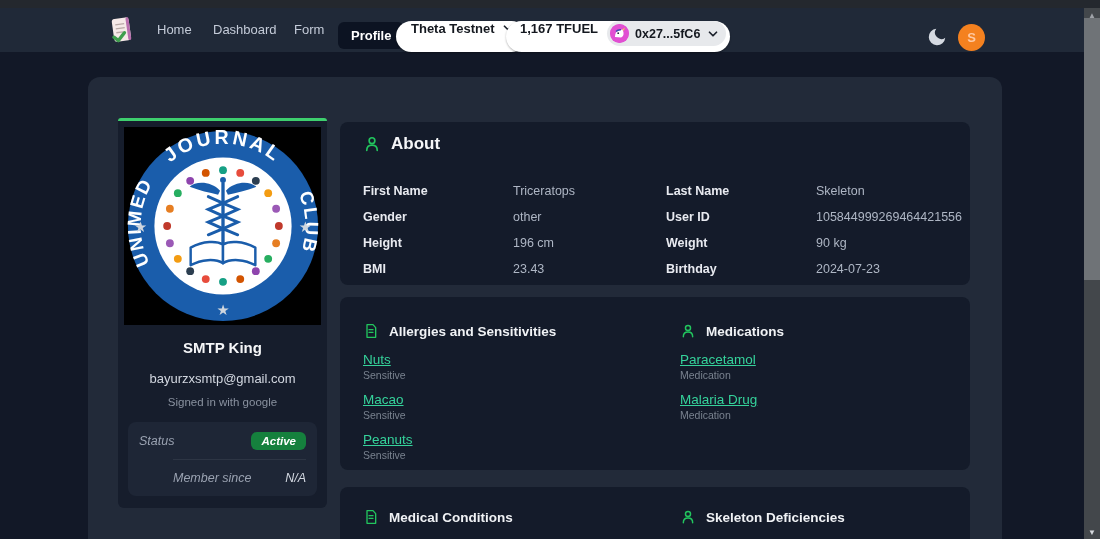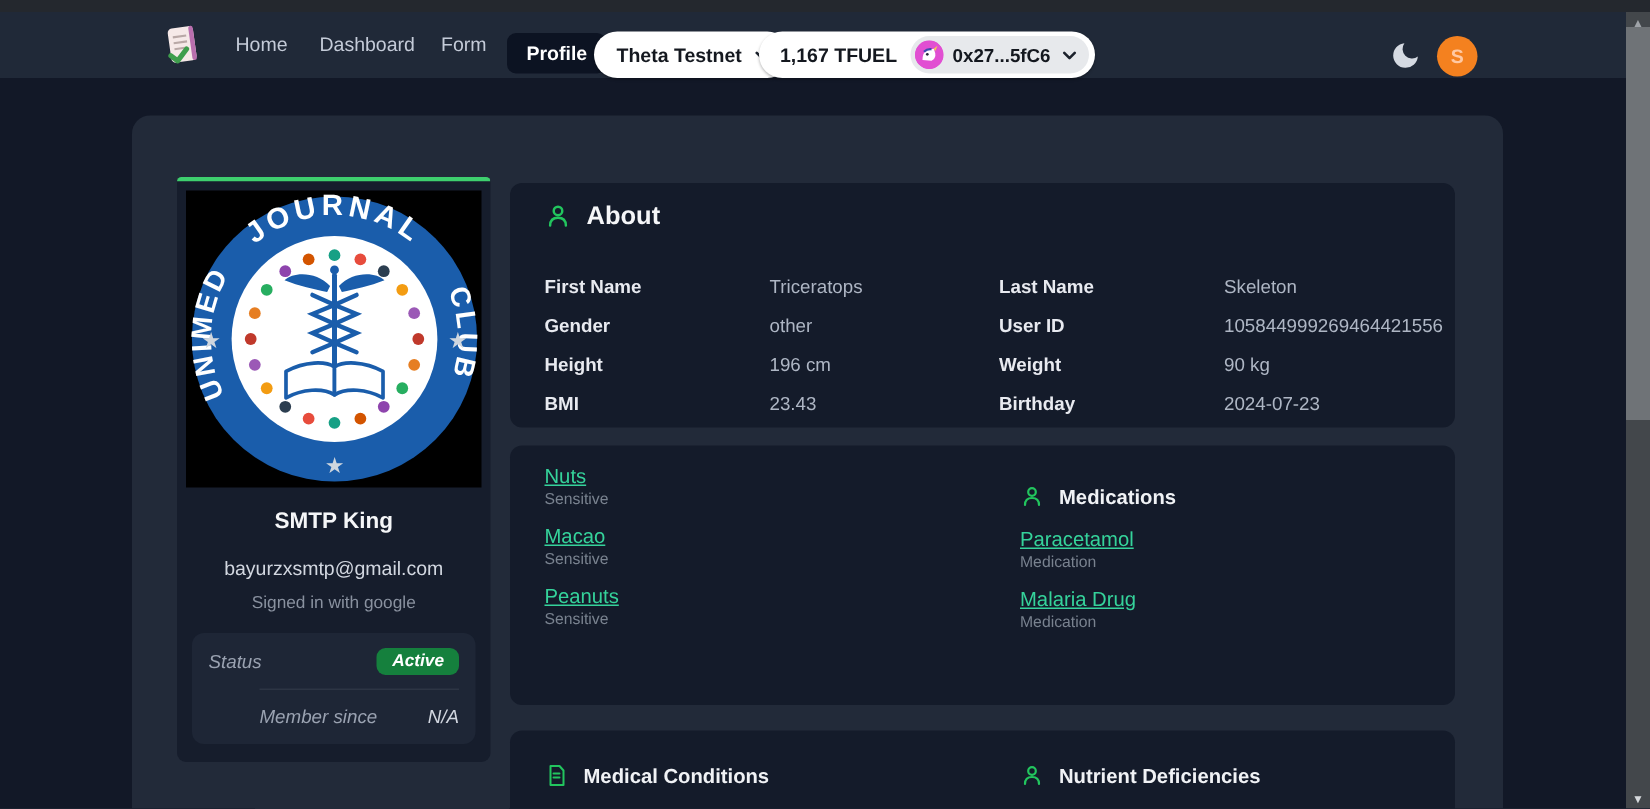--- a/index.html
+++ b/index.html
@@ -12,21 +12,21 @@
 
   
   .navbar { position:absolute; left:0; top:8px; width:1084px; height:44px; background:#202938;
             display:flex; align-items:center; }
   .logo-wrap { position:absolute; left:108px; top:7px; width:28px; height:30px; }
   .nav-link { position:absolute; top:0; height:44px; line-height:44px; color:#c4cbd8; font-size:13px; cursor:pointer; }
   .nav-home { left:157px; } .nav-dash { left:213px; } .nav-form { left:294px; }
   .profile-pill { position:absolute; left:338px; top:14px; height:27px; padding:0 13px; background:#0c1322;
                   border-radius:6px; color:#fff; font-size:13px; font-weight:bold; line-height:27px; cursor:pointer; }
   .white-pill { position:absolute; top:13px; height:31px; background:#fff; border-radius:16px;
-                display:flex; align-items:center; color:#14181f; font-weight:bold; font-size:13px; cursor:pointer;
+                display:flex; align-items:flex-start; color:#14181f; font-weight:bold; font-size:13px; cursor:pointer;
                 box-shadow:0 1px 2px rgba(0,0,0,.3); }
   .theta-pill { left:396px; padding:0 12px 0 15px; }
   .wallet-pill { left:506px; padding:0 4px 0 14px; }
   .chev { width:14px; height:14px; margin-left:6px; }
   .addr-chip { display:flex; align-items:center; background:#e7e9ec; border-radius:13px; height:25px;
                margin-left:9px; padding:0 6px 0 3px; }
   .uni-circ { width:19px; height:19px; border-radius:50%; background:#e14fd2; position:relative; overflow:hidden; margin-right:6px; }
   .addr-text { font-size:12.5px; font-weight:bold; color:#14181f; }
   .moon-btn { position:absolute; left:926px; top:18px; width:22px; height:22px; cursor:pointer; }
   .avatar { position:absolute; left:958px; top:16px; width:27px; height:27px; border-radius:50%;
@@ -249,20 +249,28 @@
         <span class="f-value">90 kg</span>
         <span class="f-label">BMI</span>
         <span class="f-value">23.43</span>
         <span class="f-label">Birthday</span>
         <span class="f-value">2024-07-23</span>
       </div>
     </div>
 
     <div class="card lists-card">
       <div class="col col-left">
+        <div class="card-header list-header">
+          <svg class="hicon-sm" viewBox="0 0 24 24" fill="none" stroke="#22c55e" stroke-width="2" stroke-linecap="round" stroke-linejoin="round">
+              <path d="M6 2.5 h9 l4 4.5 v14.5 h-13 z"></path>
+              <line x1="9" y1="10" x2="15" y2="10"></line>
+              <line x1="9" y1="14" x2="15" y2="14"></line>
+            </svg>
+          <span class="card-title-sm">Allergies and Sensitivities</span>
+        </div>
         <div class="list-items">
           <div class="list-item">
             <div class="item-name">Nuts</div>
             <div class="item-type">Sensitive</div>
           </div>
           <div class="list-item">
             <div class="item-name">Macao</div>
             <div class="item-type">Sensitive</div>
           </div>
           <div class="list-item">
@@ -302,19 +310,19 @@
             </svg>
           <span class="card-title-sm">Medical Conditions</span>
         </div>
       </div>
       <div class="col col-right">
         <div class="card-header bottom-header">
           <svg class="hicon-sm" viewBox="0 0 24 24" fill="none" stroke="#22c55e" stroke-width="2.2" stroke-linecap="round">
               <circle cx="12" cy="7.5" r="3.8"></circle>
               <path d="M5 20.5 c0 -5 3.2 -7 7 -7 s7 2 7 7"></path>
             </svg>
-          <span class="card-title-sm">Nutrient Deficiencies</span>
+          <span class="card-title-sm">Skeleton Deficiencies</span>
         </div>
       </div>
     </div>
 
   </div>
 </div>
 
 </body></html>

